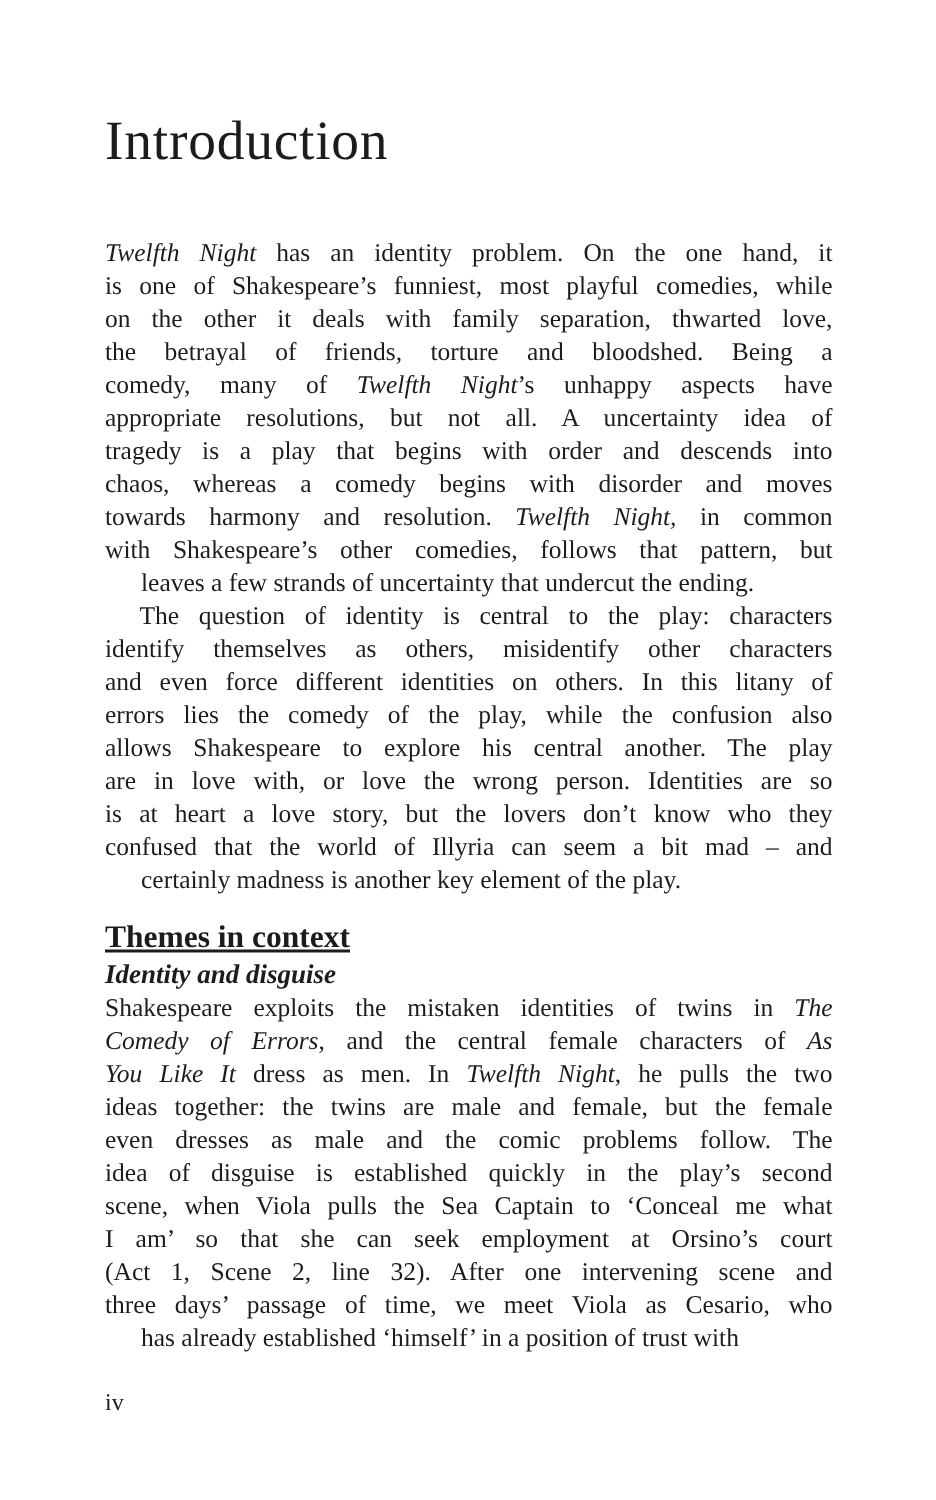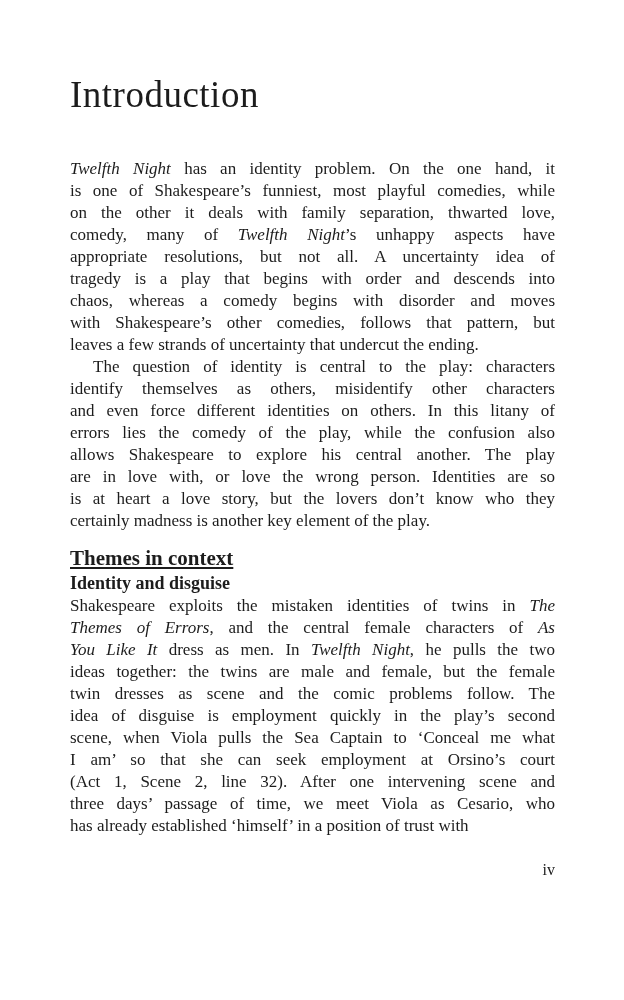--- a/index.html
+++ b/index.html
@@ -30,80 +30,85 @@
     line-height: 22px;
   }
   .para { margin: 0; }
   .line {
     text-align: justify;
     text-align-last: justify;
     font-family: Liberation Serif, serif;
   }
   .line.last {
     text-align-last: auto;
+    margin-left: 24px;
   }
   .para.indented .line:first-child {
     text-indent: 23px;
   }
   .heading {
     font-size: 21px;
     font-weight: bold;
     line-height: 24px;
     margin: 14px 0 2px 0;
     text-decoration: underline;
   }
   .subheading {
     font-size: 18px;
     font-weight: bold;
     line-height: 22px;
     margin: 0 0 1px 0;
+    font-style: italic;
   }
   .folio {
-    text-align: right;
+    text-align: left;
     font-size: 16px;
     margin-top: 22px;
   }
   i { font-style: italic; }
 </style>
 </head>
 <body>
 
 <div class="page">
   <h1 class="title">Introduction</h1>
   <div class="body-text">
     <div class="para">
         <div class="line"><i>Twelfth Night</i> has an identity problem. On the one hand, it</div>
         <div class="line">is one of Shakespeare’s funniest, most playful comedies, while</div>
         <div class="line">on the other it deals with family separation, thwarted love,</div>
+        <div class="line">the betrayal of friends, torture and bloodshed. Being a</div>
         <div class="line">comedy, many of <i>Twelfth Night</i>’s unhappy aspects have</div>
         <div class="line">appropriate resolutions, but not all. A uncertainty idea of</div>
         <div class="line">tragedy is a play that begins with order and descends into</div>
         <div class="line">chaos, whereas a comedy begins with disorder and moves</div>
+        <div class="line">towards harmony and resolution. <i>Twelfth Night,</i> in common</div>
         <div class="line">with Shakespeare’s other comedies, follows that pattern, but</div>
         <div class="line last">leaves a few strands of uncertainty that undercut the ending.</div>
       </div>
     <div class="para indented">
         <div class="line">The question of identity is central to the play: characters</div>
         <div class="line">identify themselves as others, misidentify other characters</div>
         <div class="line">and even force different identities on others. In this litany of</div>
         <div class="line">errors lies the comedy of the play, while the confusion also</div>
         <div class="line">allows Shakespeare to explore his central another. The play</div>
         <div class="line">are in love with, or love the wrong person. Identities are so</div>
         <div class="line">is at heart a love story, but the lovers don’t know who they</div>
+        <div class="line">confused that the world of Illyria can seem a bit mad – and</div>
         <div class="line last">certainly madness is another key element of the play.</div>
       </div>
     <h2 class="heading">Themes in context</h2>
     <h3 class="subheading">Identity and disguise</h3>
     <div class="para">
         <div class="line">Shakespeare exploits the mistaken identities of twins in <i>The</i></div>
-        <div class="line"><i>Themes of Errors</i>, and the central female characters of <i>As</i></div>
+        <div class="line"><i>Comedy of Errors</i>, and the central female characters of <i>As</i></div>
         <div class="line"><i>You Like It</i> dress as men. In <i>Twelfth Night</i>, he pulls the two</div>
         <div class="line">ideas together: the twins are male and female, but the female</div>
-        <div class="line">twin dresses as scene and the comic problems follow. The</div>
-        <div class="line">idea of disguise is employment quickly in the play’s second</div>
+        <div class="line">even dresses as male and the comic problems follow. The</div>
+        <div class="line">idea of disguise is established quickly in the play’s second</div>
         <div class="line">scene, when Viola pulls the Sea Captain to ‘Conceal me what</div>
         <div class="line">I am’ so that she can seek employment at Orsino’s court</div>
         <div class="line">(Act 1, Scene 2, line 32). After one intervening scene and</div>
         <div class="line">three days’ passage of time, we meet Viola as Cesario, who</div>
         <div class="line last">has already established ‘himself’ in a position of trust with</div>
       </div>
     <div class="folio">iv</div>
   </div>
 </div>
 

